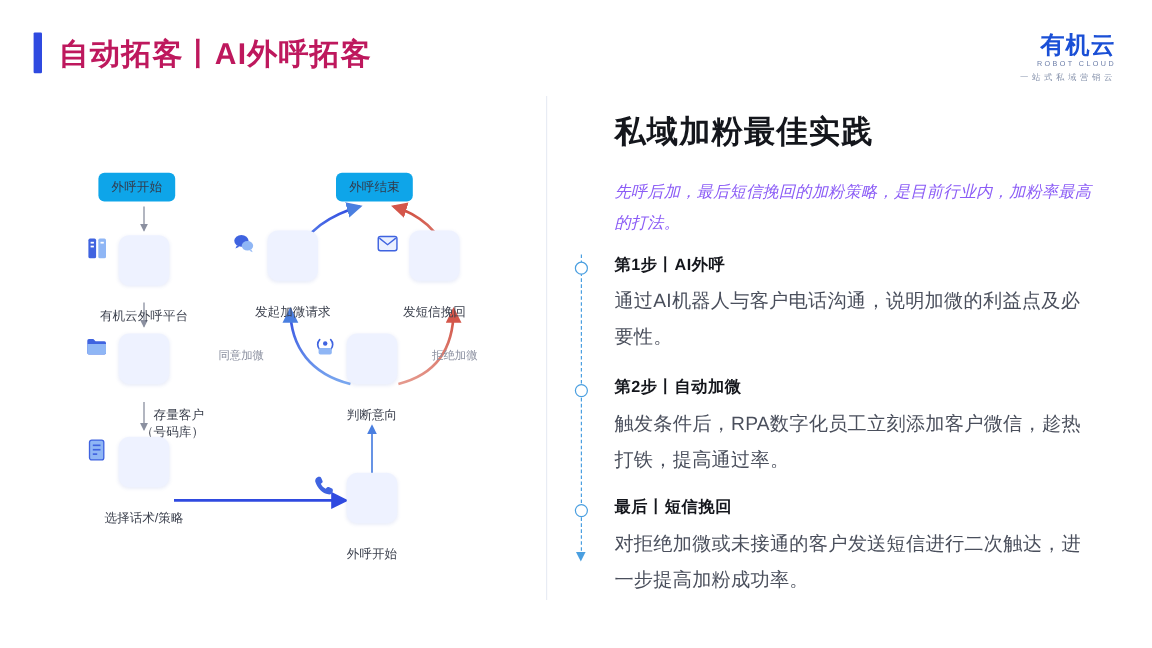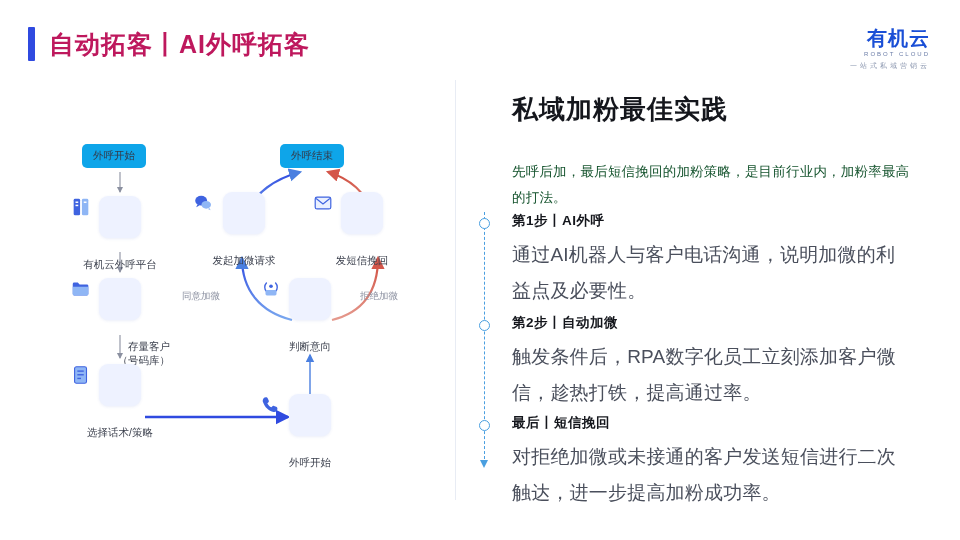--- a/index.html
+++ b/index.html
@@ -136,24 +136,25 @@
     width: 405px;
   }
   .panel-title {
     font-size: 26px;
     font-weight: bold;
     color: #14161c;
     letter-spacing: 1px;
   }
   .panel-desc {
     font-size: 13.5px;
-    color: #14532d;
+    color: #8b5cf6;
     line-height: 1.95;
-    margin-top: 32px;
+    margin-top: 20px;
     letter-spacing: 0.2px;
+    font-style: italic;
   }
 
   .timeline {
     position: absolute;
     left: 484px;
     top: 212px;
     width: 2px;
     height: 252px;
     border-left: 1px dashed #4a9fe0;
   }
@@ -183,21 +184,21 @@
     left: 512px;
     width: 400px;
   }
   .step-title {
     font-size: 13.5px;
     font-weight: bold;
     color: #14161c;
     letter-spacing: 0.5px;
   }
   .step-body {
-    font-size: 19px;
+    font-size: 16px;
     color: #4a4f5c;
     line-height: 1.9;
     margin-top: 7px;
     letter-spacing: 0.2px;
   }
 </style>
 </head>
 <body>
 
 <div class="header">

